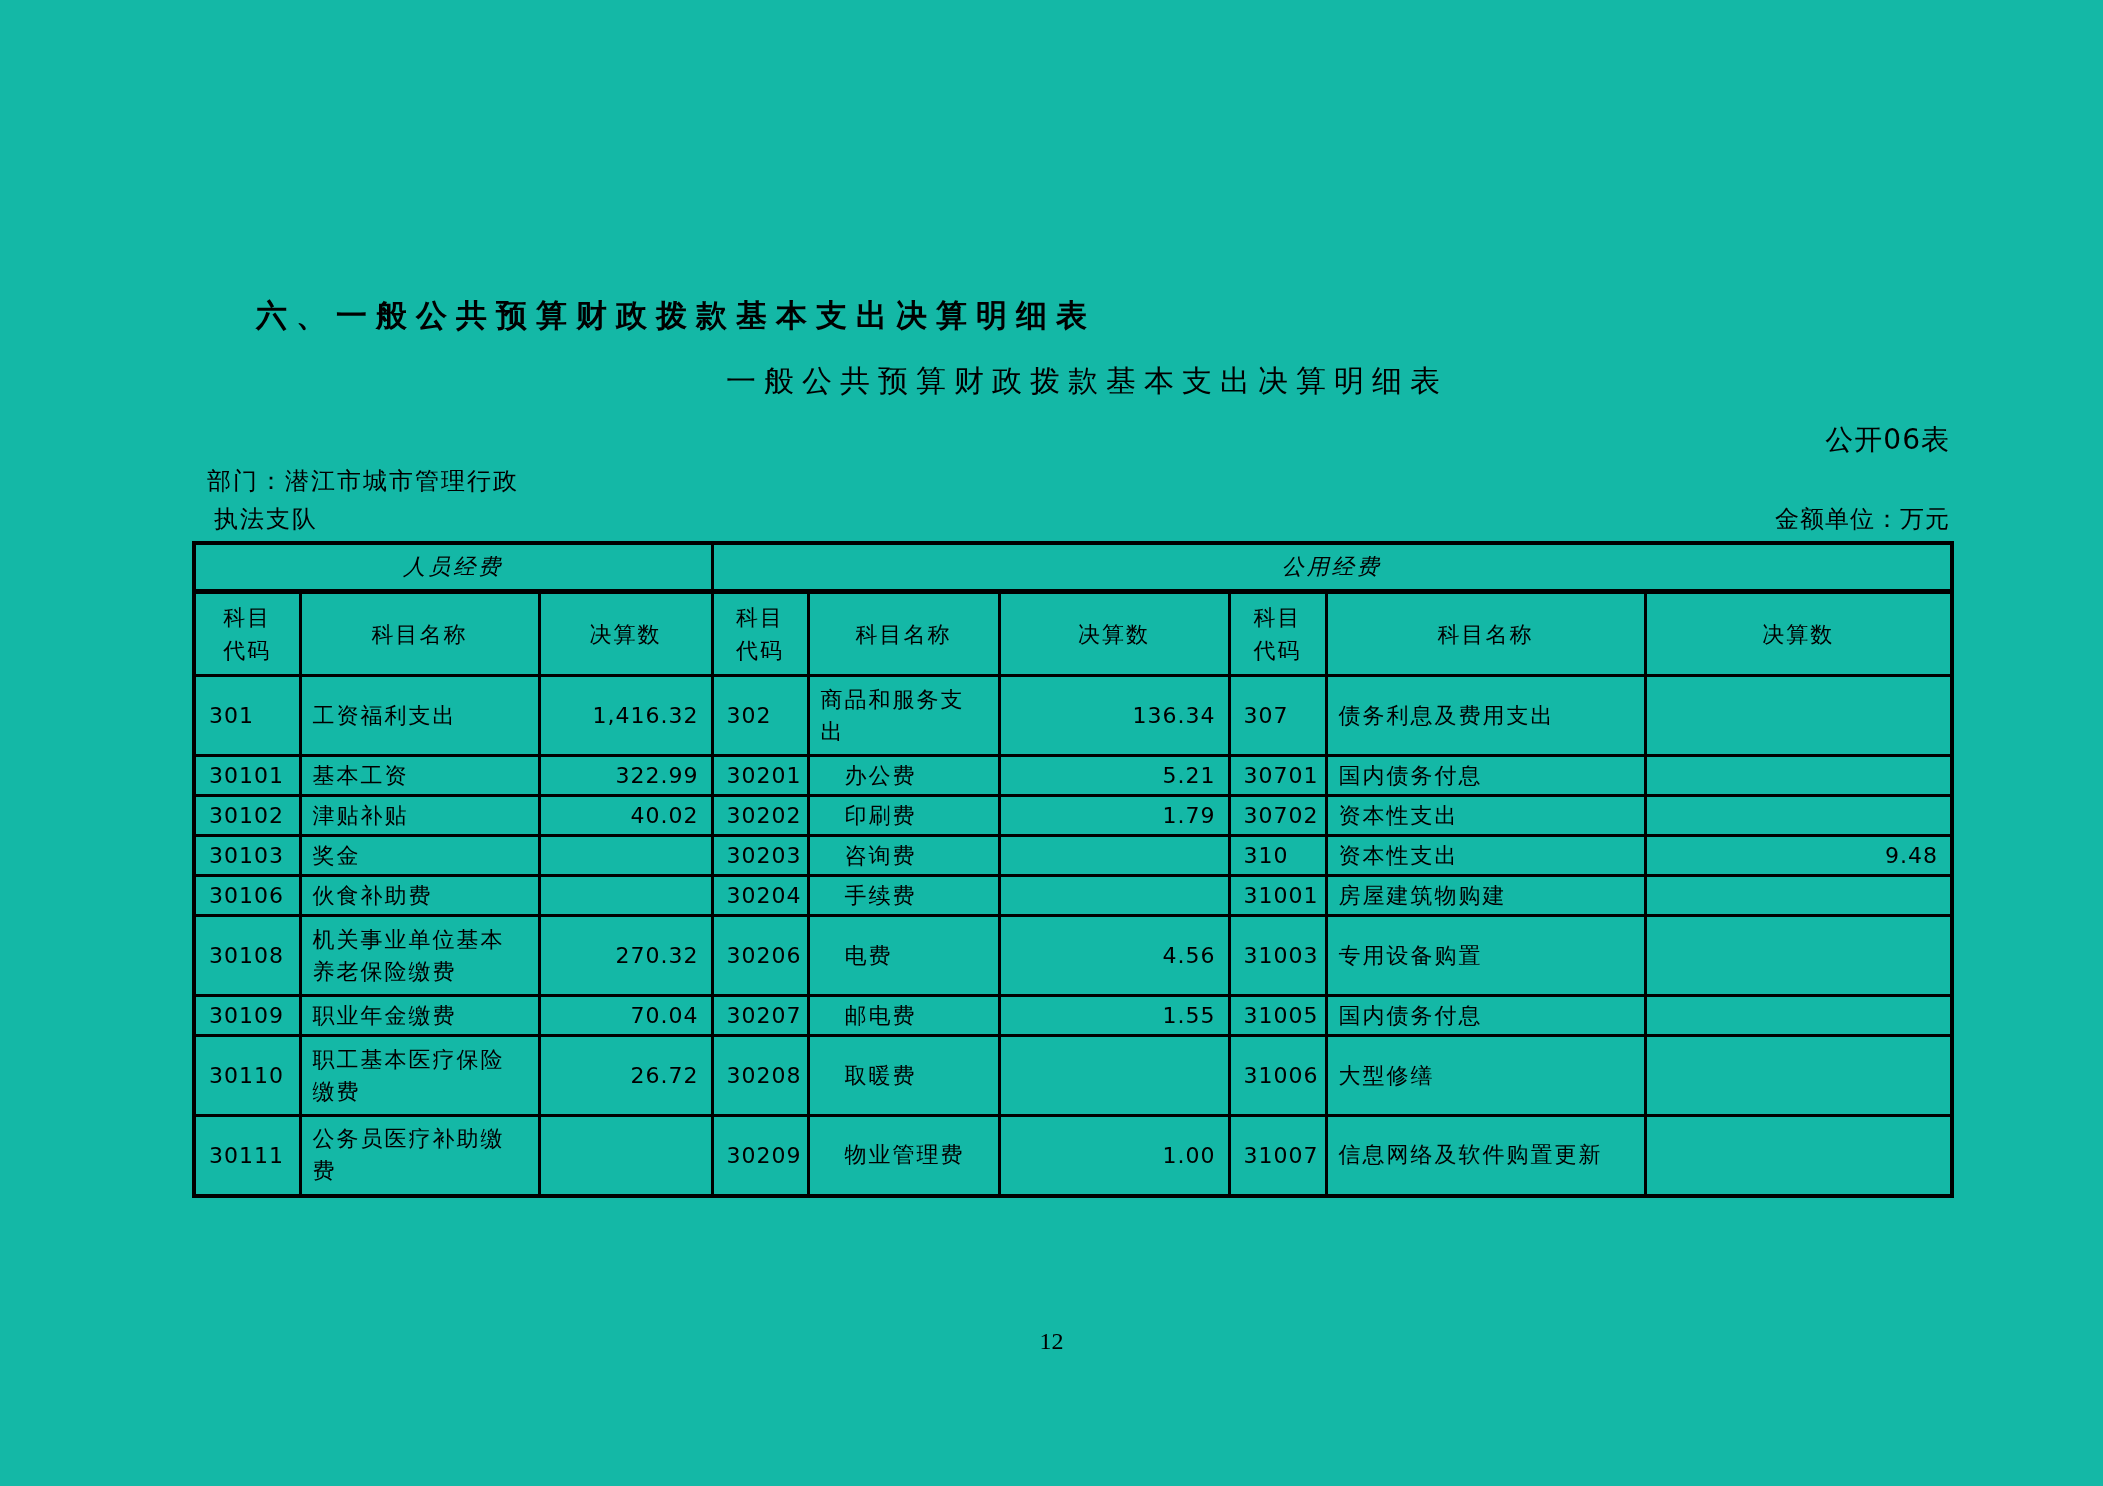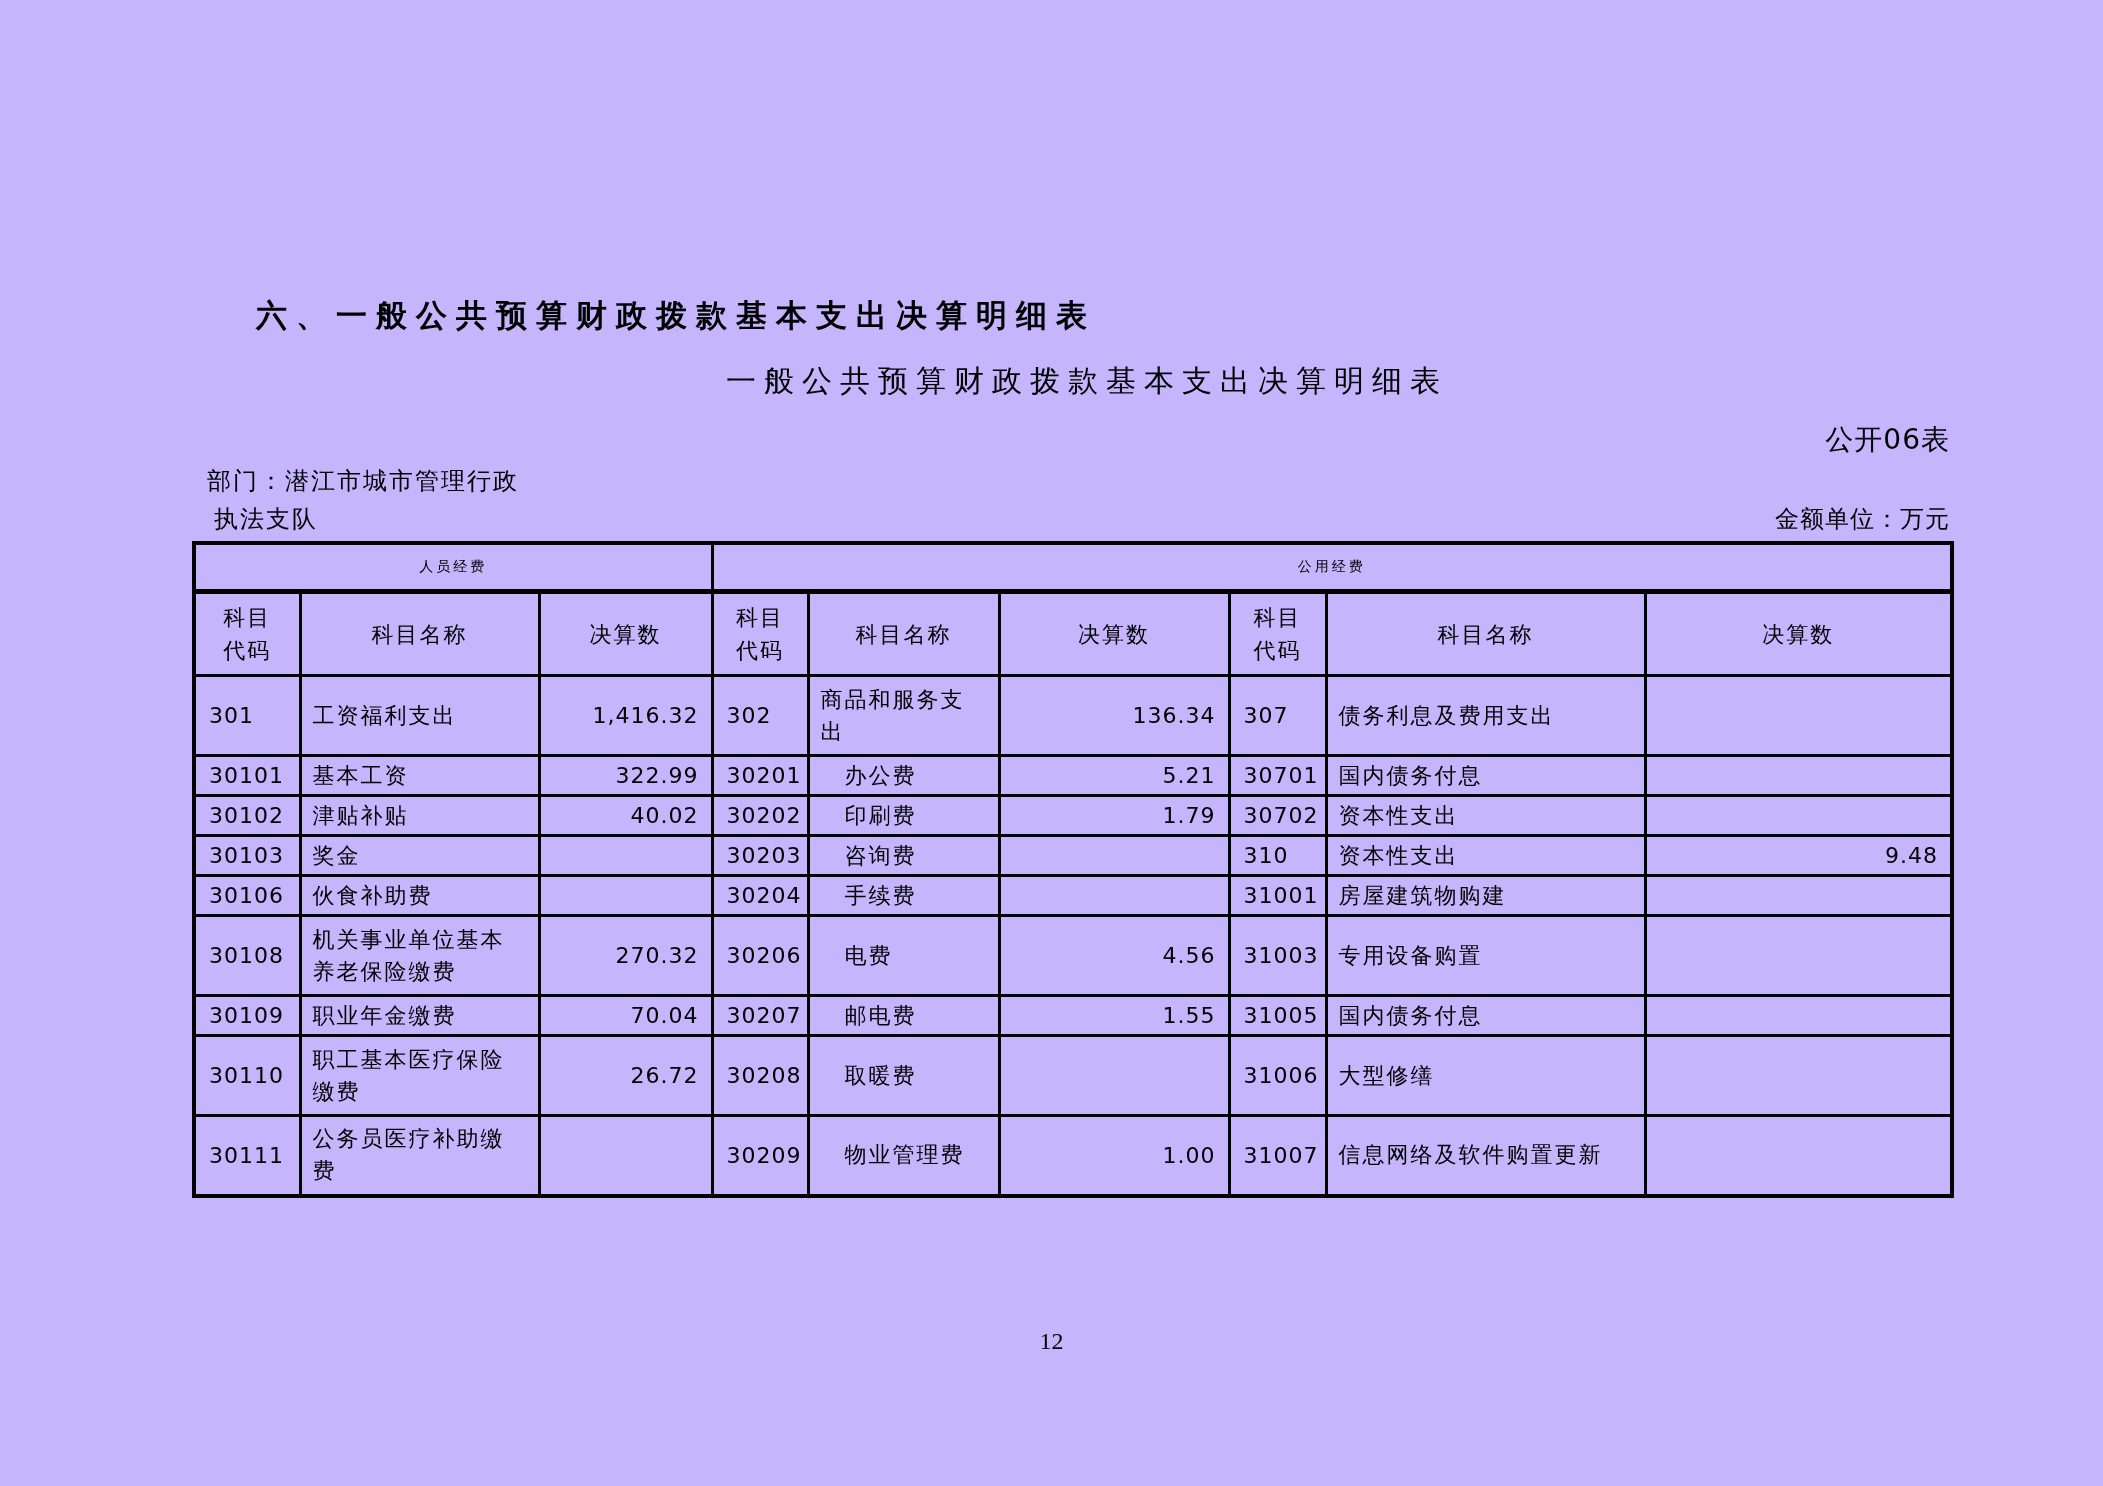--- a/index.html
+++ b/index.html
@@ -1,20 +1,20 @@
 <!DOCTYPE html>
 <html><head>
 <meta charset="utf-8">
 <style>
   html,body{margin:0;padding:0;background:#ffffff;}
   .page{
     position:relative;
     width:2103px;
     height:1486px;
-    background:#c4b5fd;
+    background:#14b8a6;
     color:#000000;
     font-family:"DejaVu Sans",sans-serif;
     overflow:hidden;
   }
   .heading{
     position:absolute;
     left:256px; top:295px;
     font-size:31px;
     font-weight:bold;
     letter-spacing:9px;
@@ -64,24 +64,25 @@
   }
   table.budget th,
   table.budget td{
     border:3px solid #000;
     vertical-align:middle;
     overflow:hidden;
   }
   tr.band-row th{
     height:42px;
     font-weight:normal;
-    font-size:14px;
+    font-size:22px;
     letter-spacing:3px;
     text-align:center;
     border-bottom:5px solid #000;
+    font-style:italic;
   }
   tr.col-header-row th{
     height:78px;
     font-weight:normal;
     letter-spacing:2px;
     text-align:center;
     white-space:pre-line;
     line-height:33px;
   }
   tbody tr{height:40px;}

